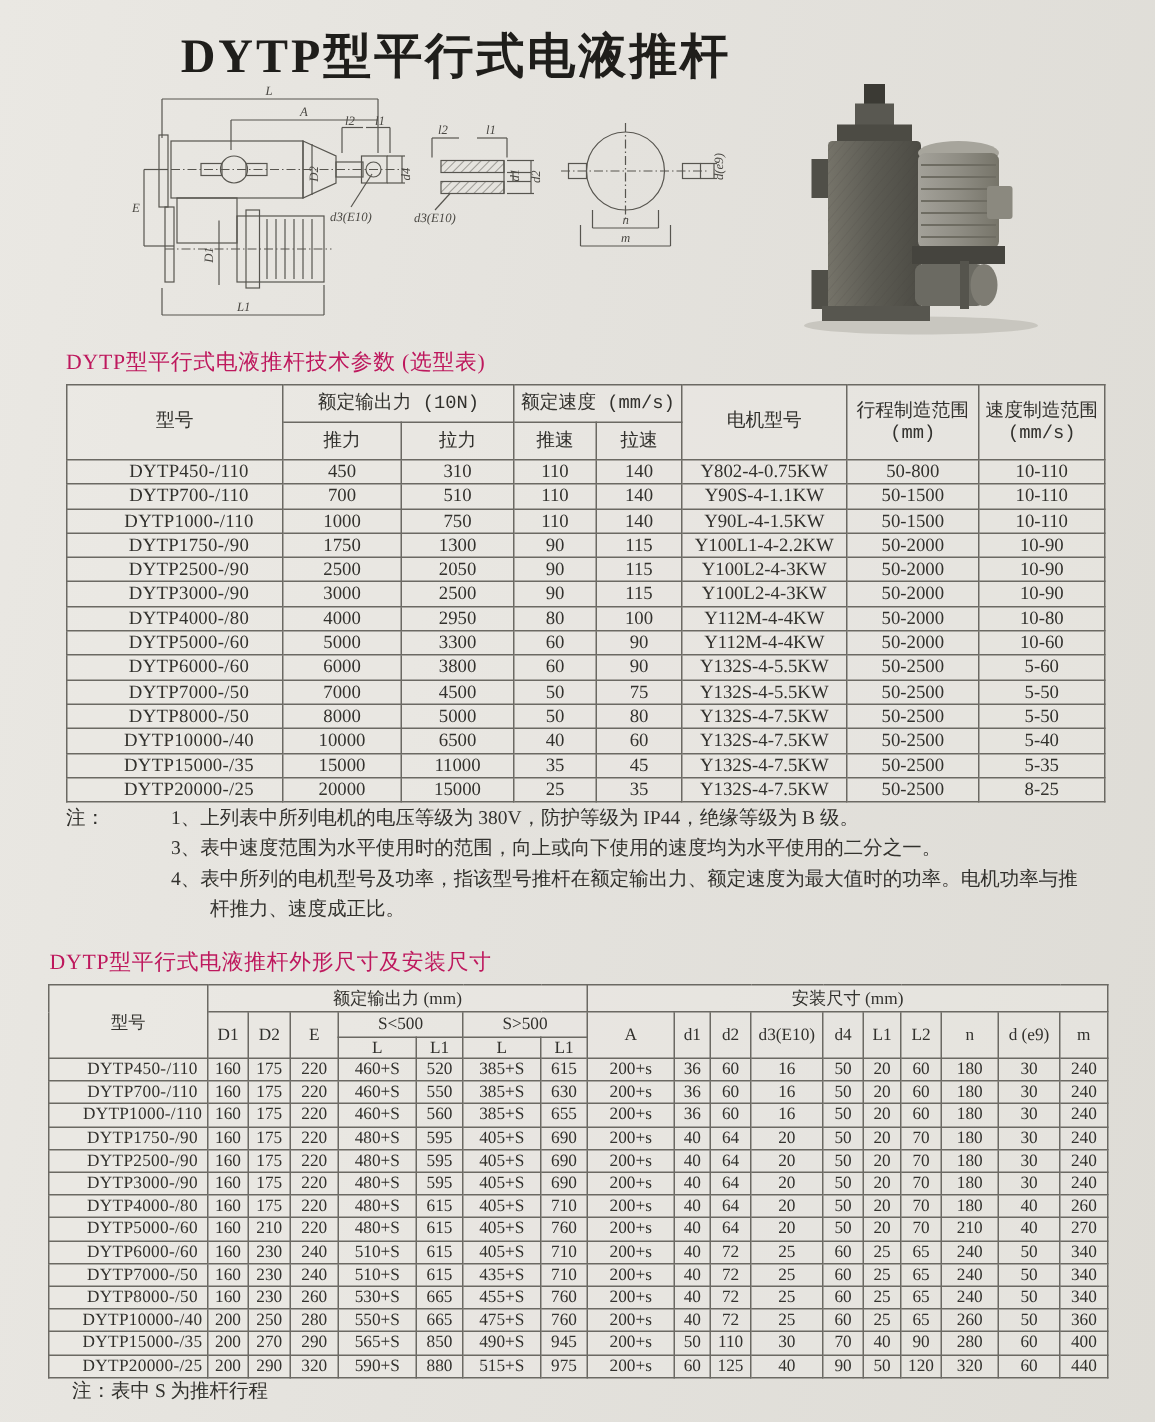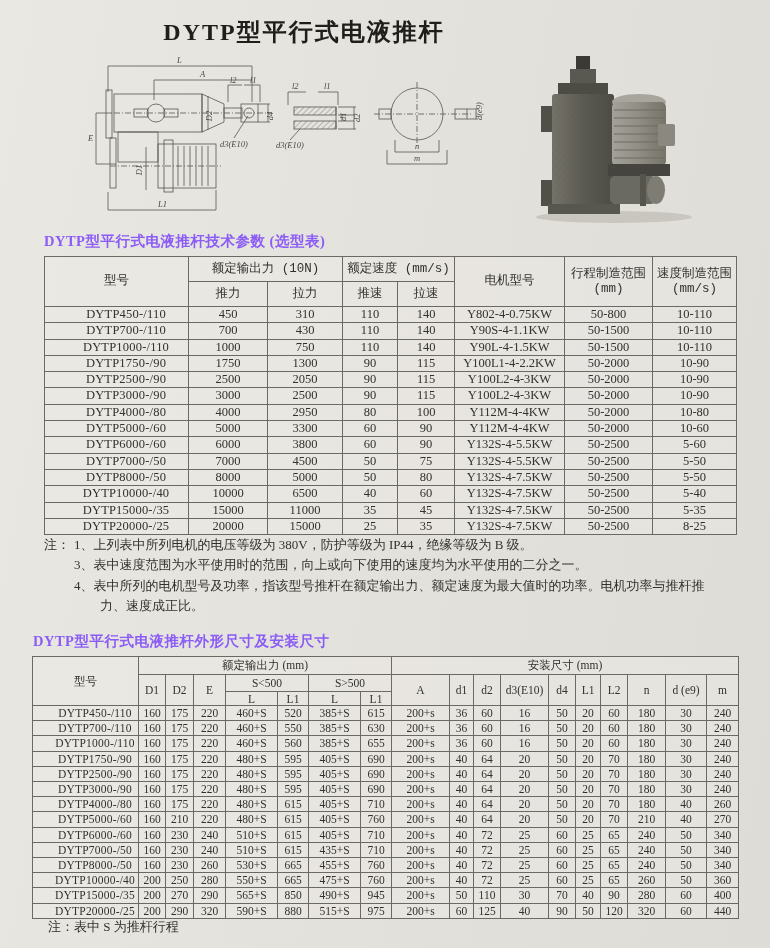--- a/index.html
+++ b/index.html
@@ -4,28 +4,28 @@
 <style>
   html,body { margin:0; padding:0; }
   body {
     width:770px; height:948px; position:relative; overflow:hidden;
     background: linear-gradient(100deg, #eae8e3 0%, #e4e2dd 45%, #dedcd6 100%);
     font-family:"Liberation Serif", serif;
     color:#33322e;
   }
   .title {
     position:absolute; top:16px; left:0; width:608px; text-align:center;
-    font-size:24px; font-weight:bold; letter-spacing:2px; color:#1f1e1b;
+    font-size:32px; font-weight:bold; letter-spacing:2px; color:#1f1e1b;
   }
   .figure-row { position:absolute; top:52px; left:36px; width:700px; height:176px; display:flex; }
   .drawing-wrap { width:478px; height:176px; }
   .photo-wrap { width:222px; height:176px; margin-left:0; }
   svg text { font-family:"Liberation Serif", serif; fill:#4a4843; }
 
-  .caption { position:absolute; font-size:14.5px; font-weight:bold; color:#8b5cf6; letter-spacing:0.5px; }
+  .caption { position:absolute; font-size:14.5px; font-weight:normal; color:#be185d; letter-spacing:0.5px; }
   #cap1 { top:232px; left:44px; }
   #cap2 { top:632px; left:33px; }
 
   table { position:absolute; border-collapse:collapse; table-layout:fixed;
           background:rgba(238,236,231,0.45); }
   th, td { border:1px solid #6b6963; text-align:center; vertical-align:middle;
            padding:0 1px; overflow:hidden; white-space:nowrap; font-weight:normal; color:#32312d; }
   #t1 { top:256px; left:44px; width:692px; border:1.5px solid #5d5b55; font-size:12.5px; }
   #t1 thead th { height:24px; line-height:1.15;font-family:Liberation Mono, monospace; }
   #t1 tbody td { height:15.3px; line-height:15.3px; font-size:12.5px; }
@@ -33,21 +33,21 @@
   #t2 thead tr:nth-child(1) th { height:17px; }
   #t2 thead tr:nth-child(2) th { height:16px; }
   #t2 thead tr:nth-child(3) th { height:13px; }
   #t2 tbody td { height:14.2px; line-height:14.2px; font-size:11.5px; }
   .pre { white-space:pre-line !important; }
   td.model { letter-spacing:0.2px;padding-left:20px; }
 
   .notes { position:absolute; top:535px; left:44px; width:676px; font-size:13px; line-height:1.56; color:#32312d; }
   .notes-label { position:absolute; left:0; top:0; }
   .notes-body { margin-left:30px; }
-  .note-line { padding-left:26px; text-indent:-26px; }
+  .note-line { padding-left:26px; text-indent:-26px;margin-left:40px; }
   .note2 { position:absolute; top:918px; left:48px; font-size:13px; color:#32312d; }
 </style>
 </head>
 <body>
 
 <div class="title">DYTP型平行式电液推杆</div>
 
 <div class="figure-row">
   <div class="drawing-wrap">
     <svg width="478" height="176" viewBox="0 0 478 176">
@@ -248,21 +248,21 @@
         <td>310</td>
         <td>110</td>
         <td>140</td>
         <td>Y802-4-0.75KW</td>
         <td>50-800</td>
         <td>10-110</td>
       </tr>
       <tr>
         <td class="model">DYTP700-/110</td>
         <td>700</td>
-        <td>430</td>
+        <td>510</td>
         <td>110</td>
         <td>140</td>
         <td>Y90S-4-1.1KW</td>
         <td>50-1500</td>
         <td>10-110</td>
       </tr>
       <tr>
         <td class="model">DYTP1000-/110</td>
         <td>1000</td>
         <td>750</td>

